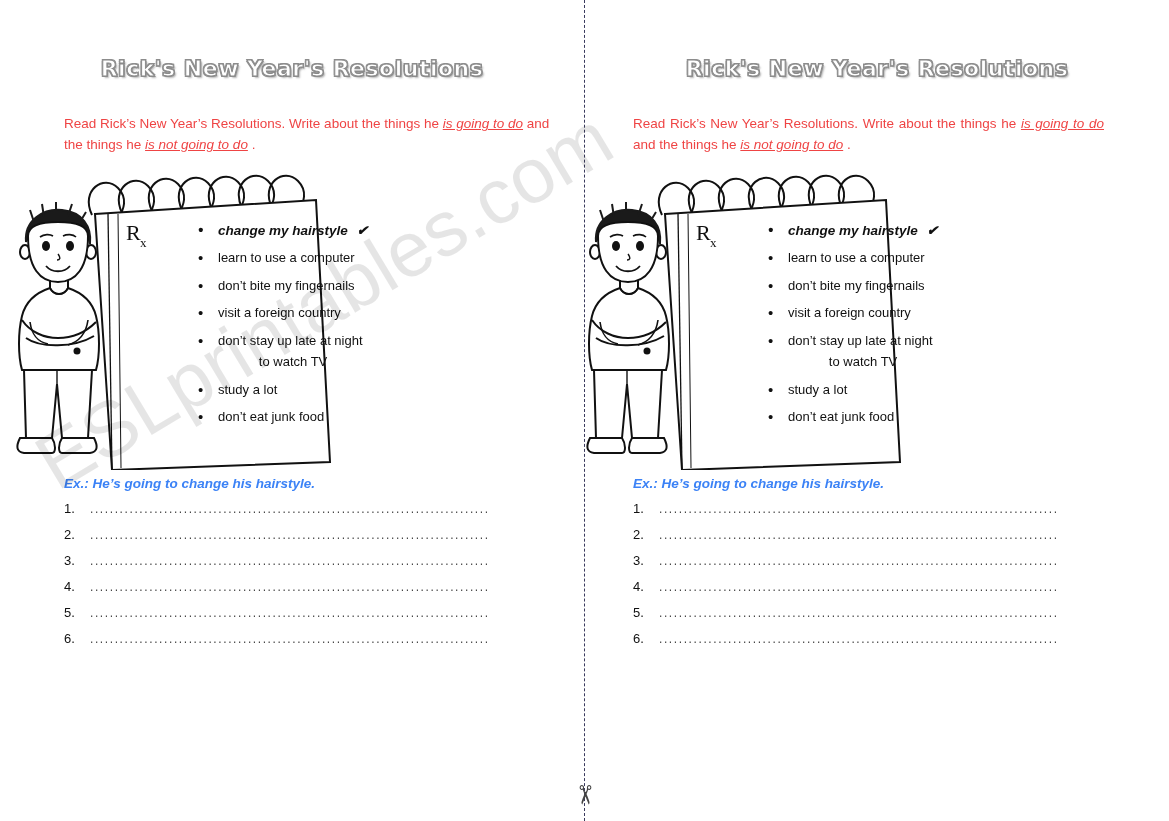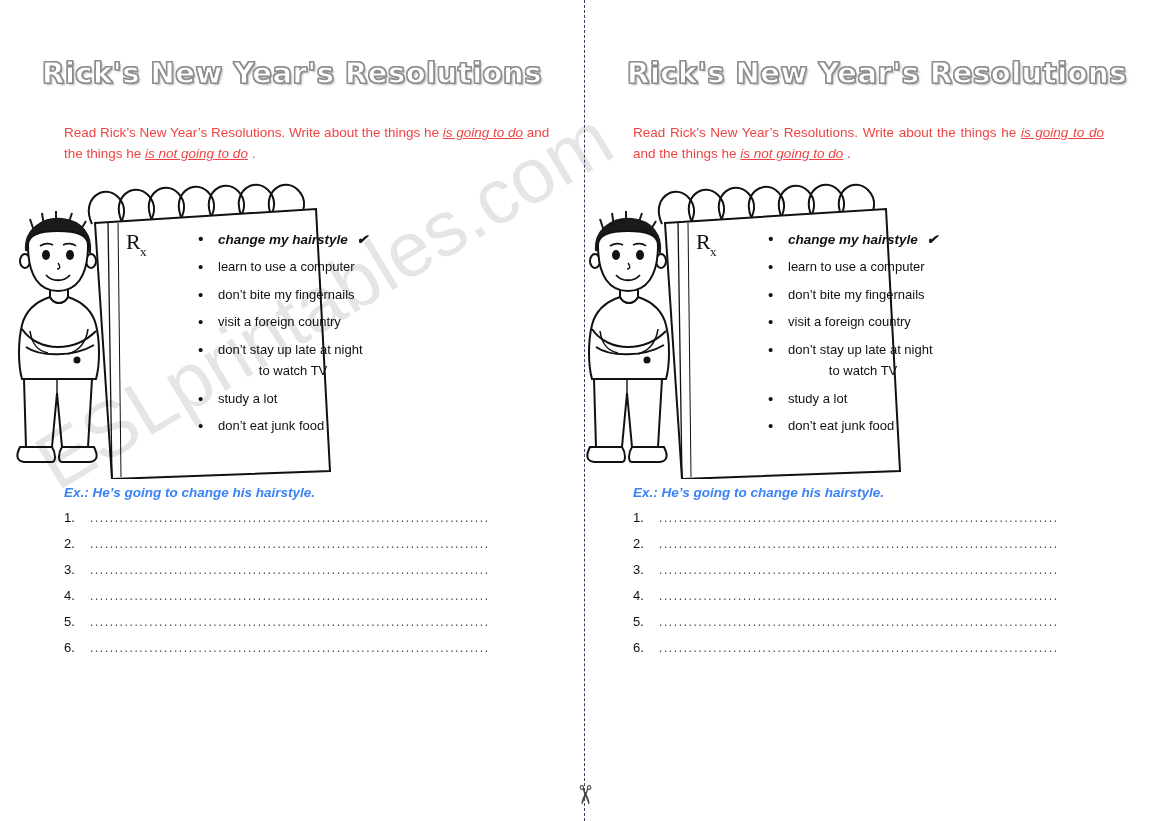--- a/index.html
+++ b/index.html
@@ -44,21 +44,21 @@
     text-align: center;
     transform: rotate(90deg);
     user-select: none;
   }
 
   
   .title {
     text-align: center;
     font-family: "DejaVu Sans", sans-serif;
     font-weight: bold;
-    font-size: 29px;
+    font-size: 22px;
     letter-spacing: 0.5px;
     color: #ffffff;
     -webkit-text-stroke: 1px #8a8a8a;
     text-shadow:
       -1px -1px 0 #909090,
        1px -1px 0 #909090,
       -1px  1px 0 #909090,
        1px  1px 0 #909090,
        2px  2px 2px rgba(120,120,120,0.55);
     margin: 0;

